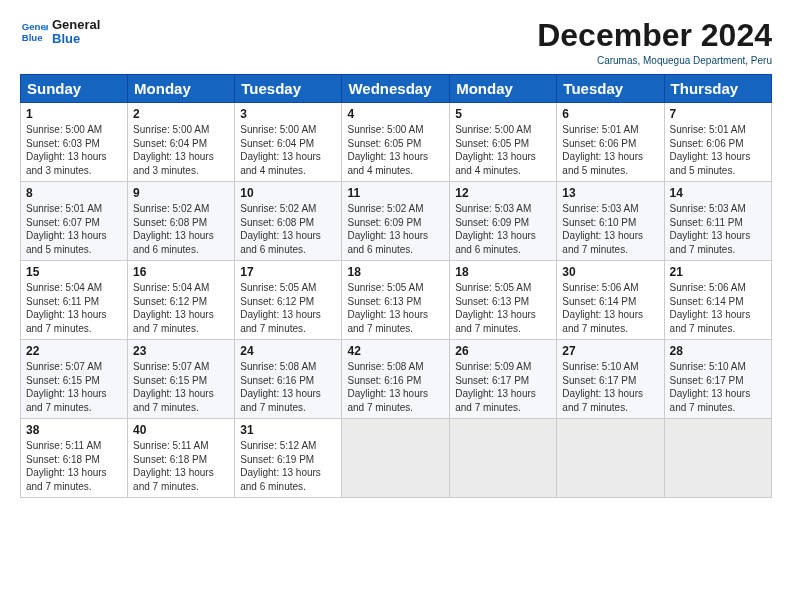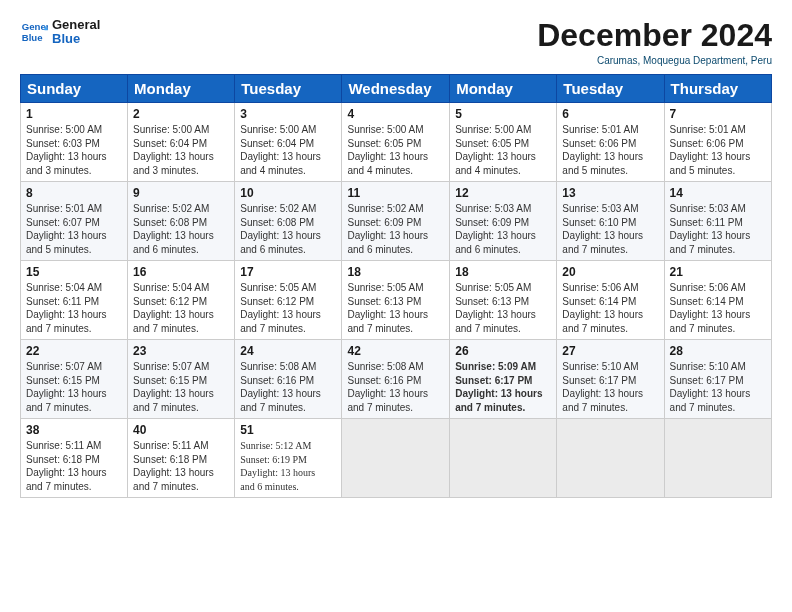--- a/index.html
+++ b/index.html
@@ -254,21 +254,21 @@
 and 7 minutes.</div>
           </td>
           <td>
             <span class="day-num">18</span>
             <div class="day-info" style="white-space: pre-line;">Sunrise: 5:05 AM
 Sunset: 6:13 PM
 Daylight: 13 hours
 and 7 minutes.</div>
           </td>
           <td>
-            <span class="day-num">20</span>
+            <span class="day-num">30</span>
             <div class="day-info" style="white-space: pre-line;">Sunrise: 5:06 AM
 Sunset: 6:14 PM
 Daylight: 13 hours
 and 7 minutes.</div>
           </td>
           <td>
             <span class="day-num">21</span>
             <div class="day-info" style="white-space: pre-line;">Sunrise: 5:06 AM
 Sunset: 6:14 PM
 Daylight: 13 hours
@@ -299,21 +299,21 @@
           </td>
           <td>
             <span class="day-num">42</span>
             <div class="day-info" style="white-space: pre-line;">Sunrise: 5:08 AM
 Sunset: 6:16 PM
 Daylight: 13 hours
 and 7 minutes.</div>
           </td>
           <td>
             <span class="day-num">26</span>
-            <div class="day-info" style="white-space: pre-line; font-weight: bold;">Sunrise: 5:09 AM
+            <div class="day-info" style="white-space: pre-line;">Sunrise: 5:09 AM
 Sunset: 6:17 PM
 Daylight: 13 hours
 and 7 minutes.</div>
           </td>
           <td>
             <span class="day-num">27</span>
             <div class="day-info" style="white-space: pre-line;">Sunrise: 5:10 AM
 Sunset: 6:17 PM
 Daylight: 13 hours
 and 7 minutes.</div>
@@ -335,22 +335,22 @@
 and 7 minutes.</div>
           </td>
           <td>
             <span class="day-num">40</span>
             <div class="day-info" style="white-space: pre-line;">Sunrise: 5:11 AM
 Sunset: 6:18 PM
 Daylight: 13 hours
 and 7 minutes.</div>
           </td>
           <td>
-            <span class="day-num">51</span>
-            <div class="day-info" style="white-space: pre-line; font-family: Liberation Serif, serif;">Sunrise: 5:12 AM
+            <span class="day-num">31</span>
+            <div class="day-info" style="white-space: pre-line;">Sunrise: 5:12 AM
 Sunset: 6:19 PM
 Daylight: 13 hours
 and 6 minutes.</div>
           </td>
           <td class="empty-cell"></td>
           <td class="empty-cell"></td>
           <td class="empty-cell"></td>
           <td class="empty-cell"></td>
         </tr>
       </tbody>

